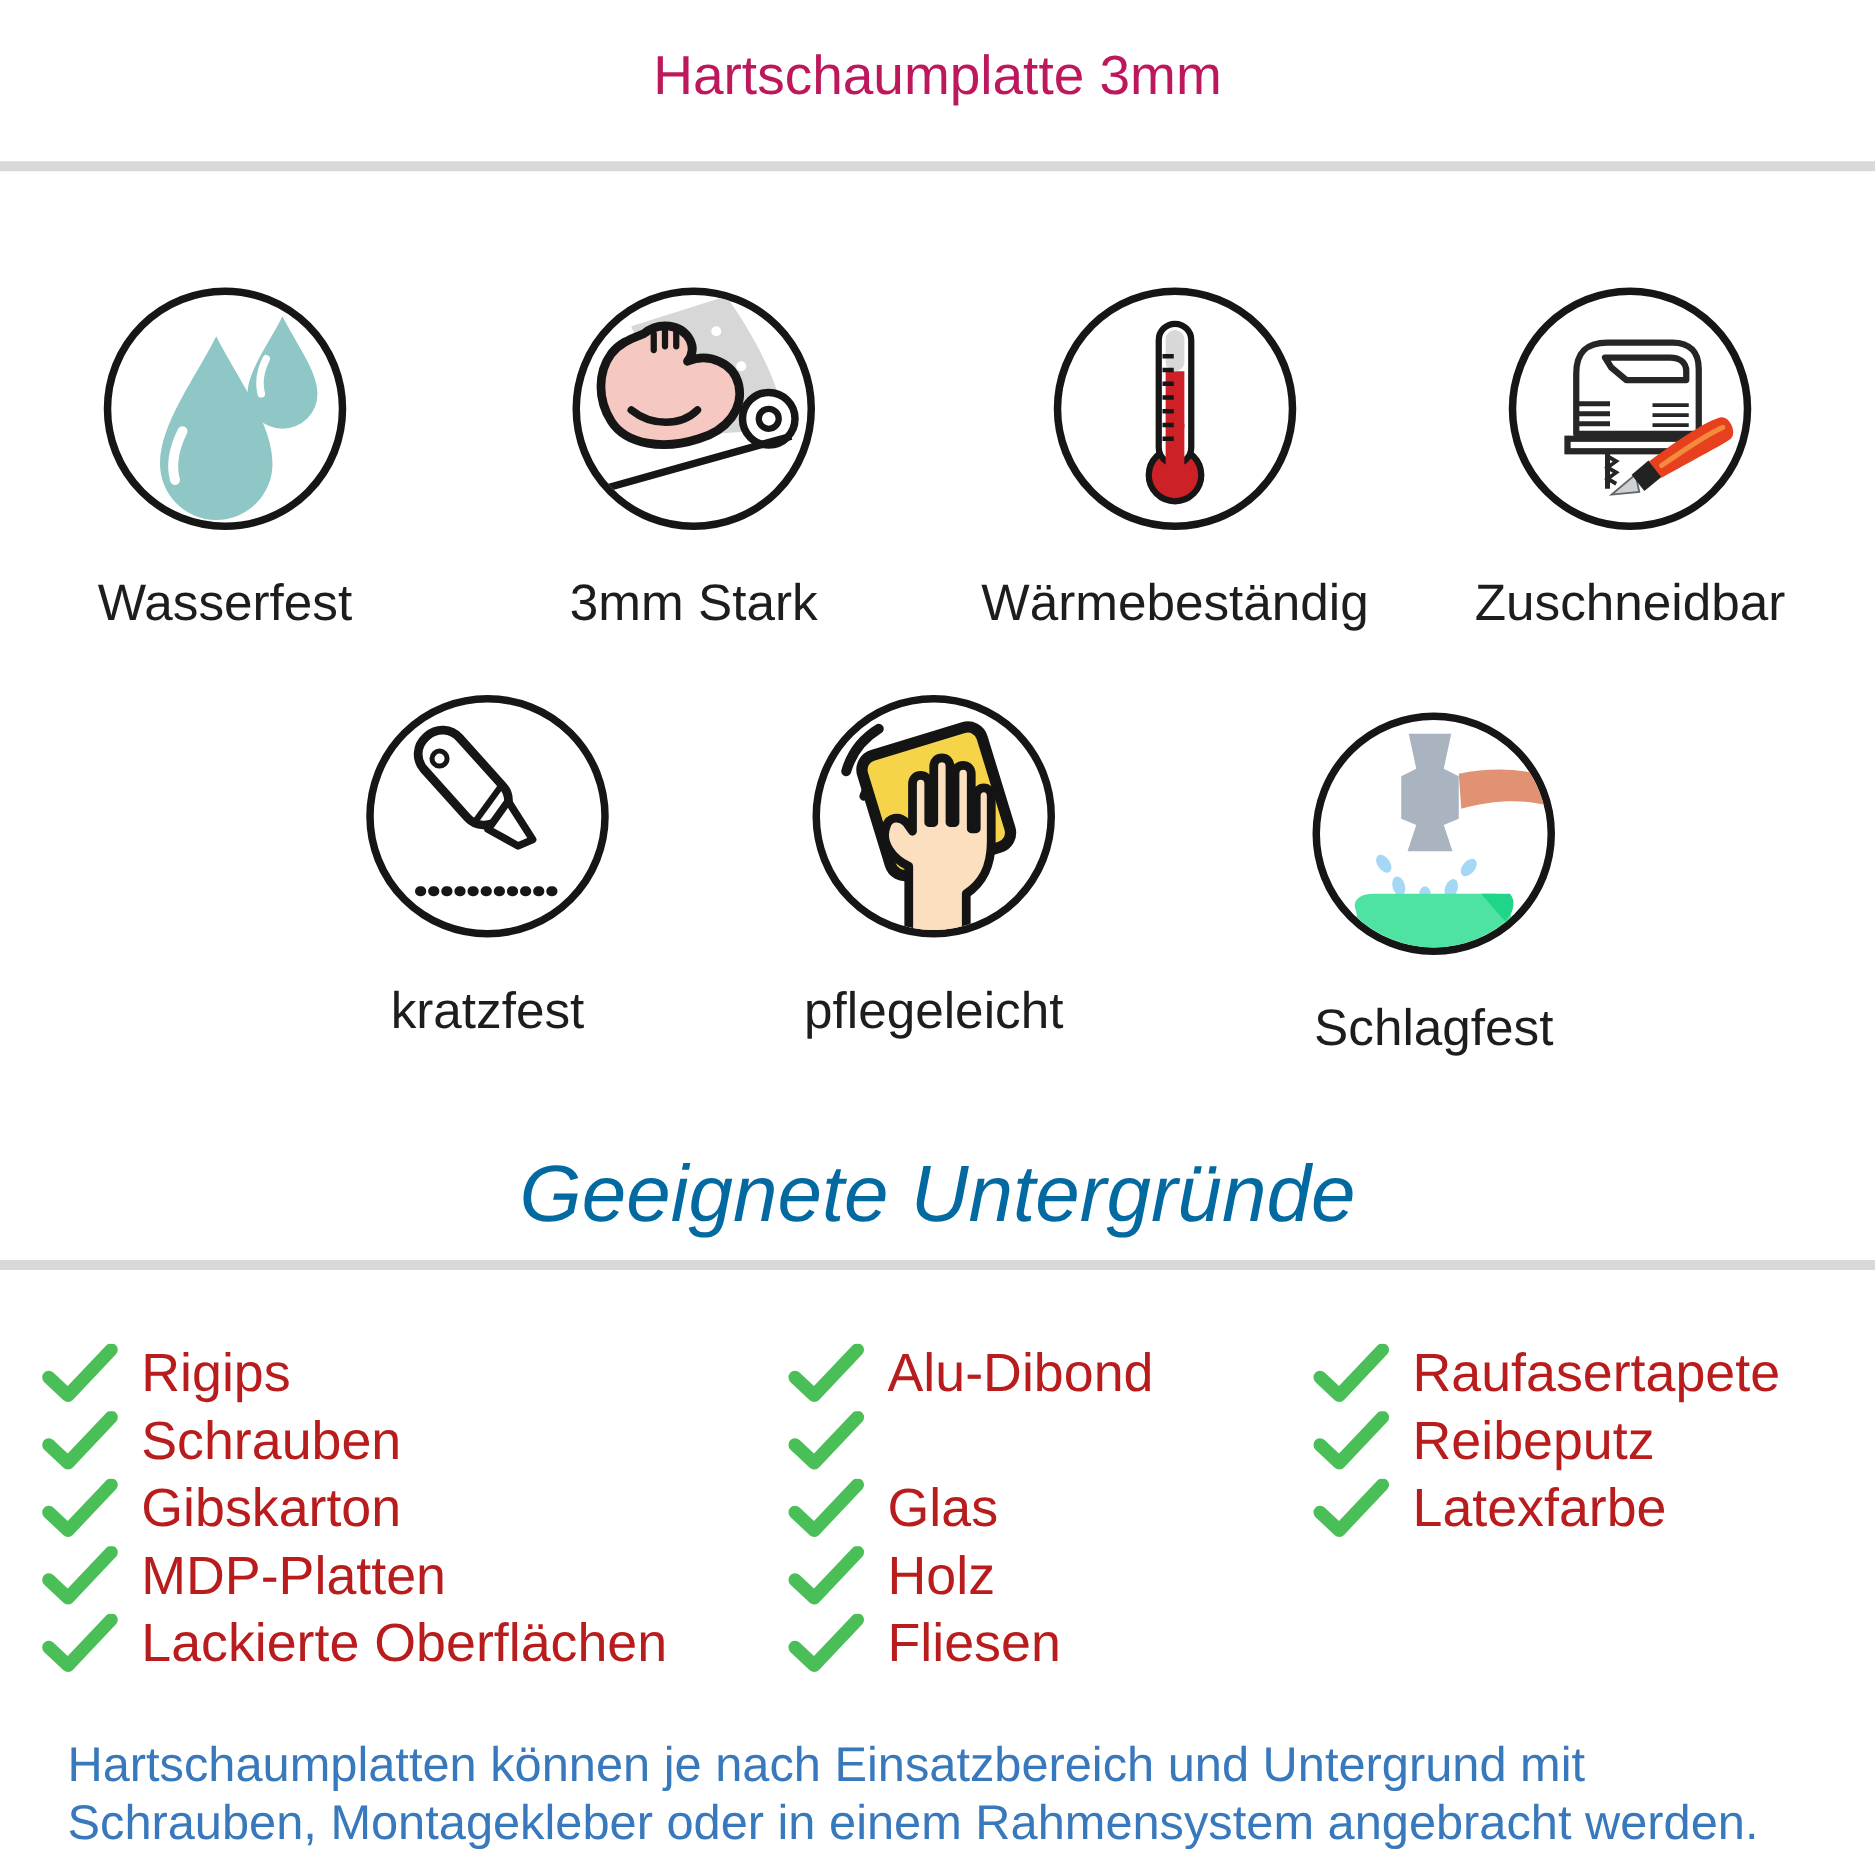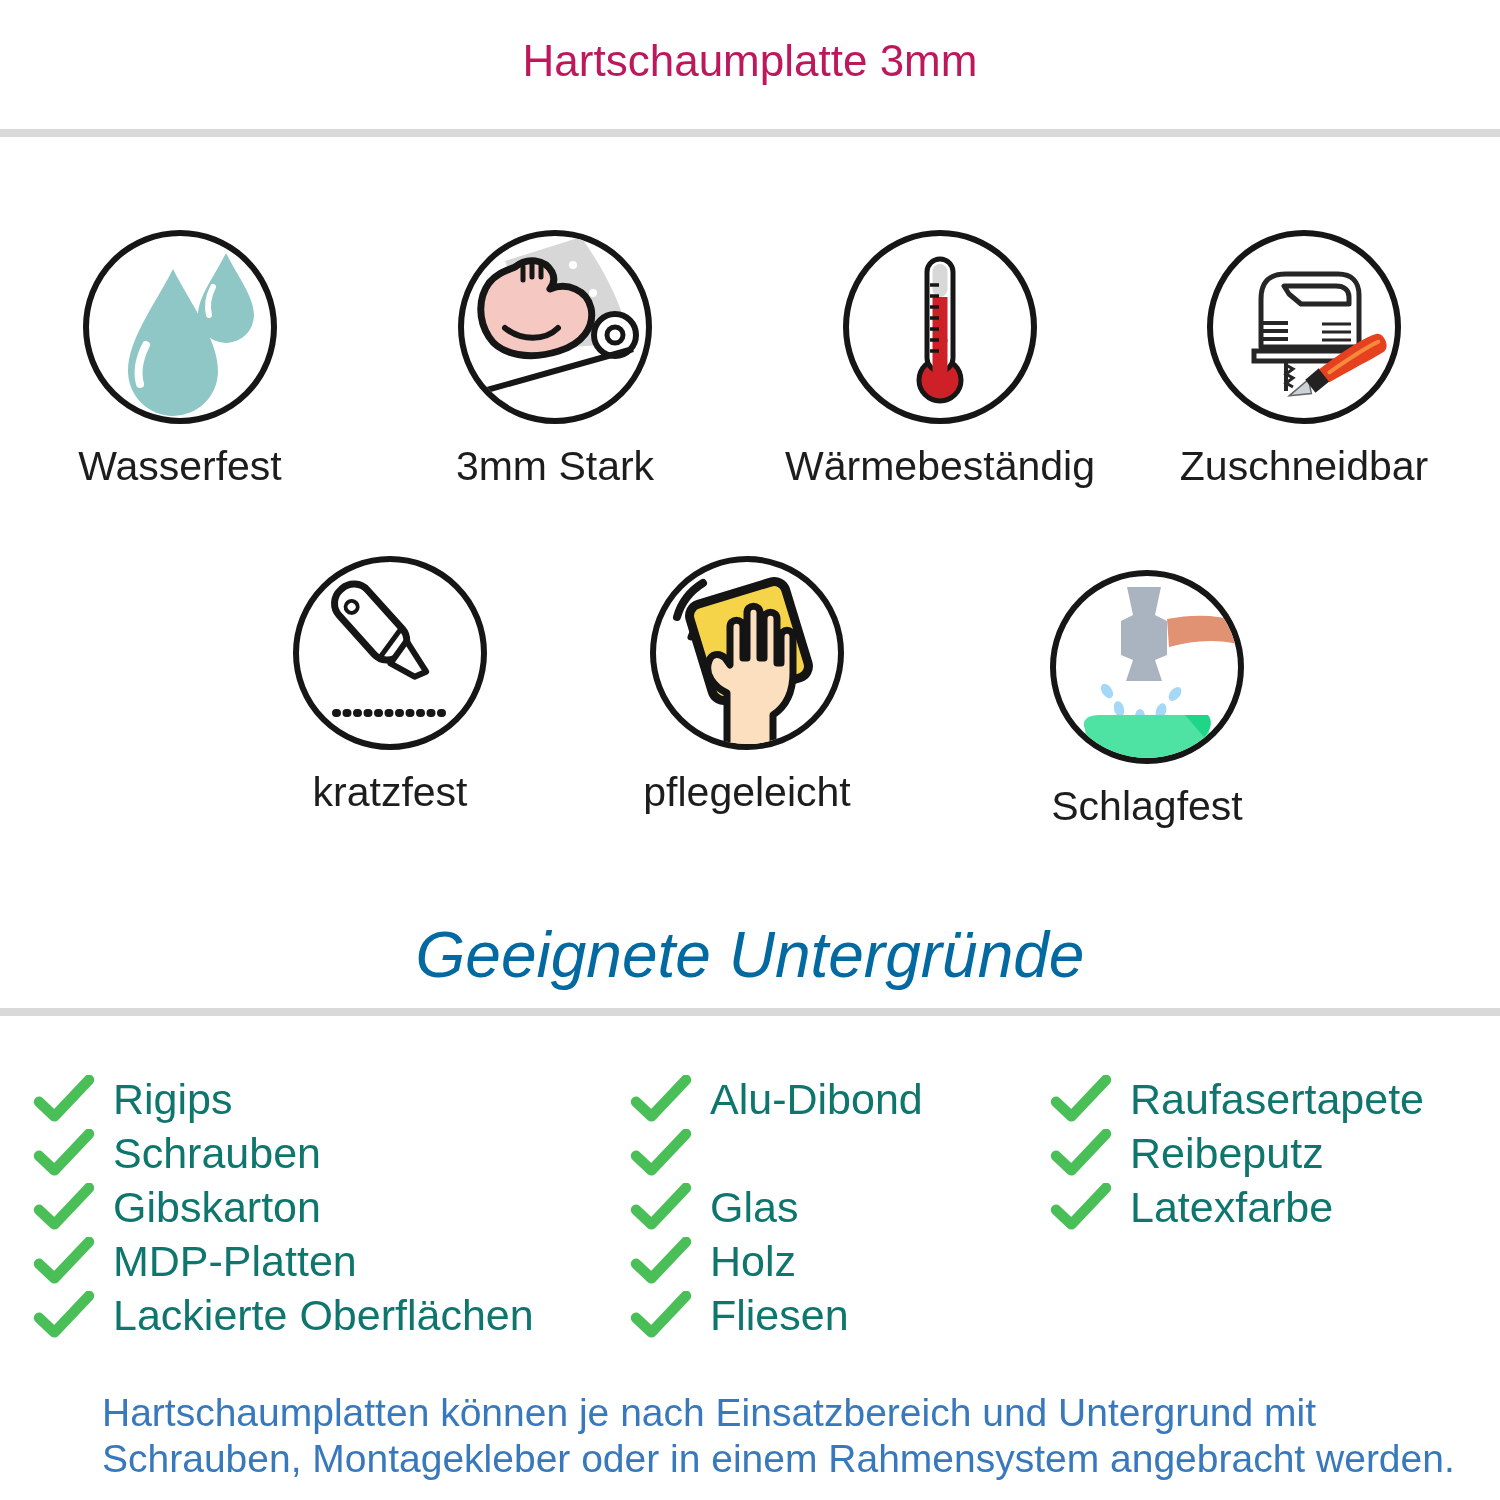--- a/index.html
+++ b/index.html
@@ -14,40 +14,40 @@
   .title2{
     position:absolute;top:918px;left:0;width:100%;text-align:center;
     font-size:64px;color:#0369a1;font-style:italic;
   }
   .divider{position:absolute;left:0;width:100%;height:8px;background:#d9d9d9;}
   .d1{top:129px}
   .d2{top:1008px}
 
   .feature{position:absolute;width:300px;display:flex;flex-direction:column;align-items:center;}
   .feature svg.badge{width:200px;height:200px;display:block;}
-  .flabel{margin-top:16px;font-size:41px;color:#1d1d1d;white-space:nowrap;}
+  .flabel{margin-top:32px;font-size:41px;color:#1d1d1d;white-space:nowrap;}
   .f1{left:30px;top:227px}
   .f2{left:405px;top:227px}
   .f3{left:790px;top:227px}
   .f4{left:1154px;top:227px}
   .f5{left:240px;top:553px}
   .f6{left:597px;top:553px}
   .f7{left:997px;top:567px}
 
   .col{position:absolute;top:1072px;display:flex;flex-direction:column;}
   .c1{left:33px}
   .c2{left:630px}
   .c3{left:1050px}
   .chk{display:flex;align-items:center;height:54px;}
   .chk svg{width:62px;height:48px;margin-right:18px;flex:none;}
-  .chk span{font-size:43px;color:#0f766e;white-space:nowrap;}
+  .chk span{font-size:43px;color:#b91c1c;white-space:nowrap;}
 
   .footer{
     position:absolute;left:54px;top:1390px;
-    font-size:39px;line-height:46px;color:#3878bc;margin-left:48px;
+    font-size:39px;line-height:46px;color:#3878bc;
   }
 </style>
 </head>
 <body>
 
 <div class="title1">Hartschaumplatte 3mm</div>
 <div class="divider d1"></div>
 
 <div class="feature f1">
   <svg class="badge" viewBox="0 0 200 200">

